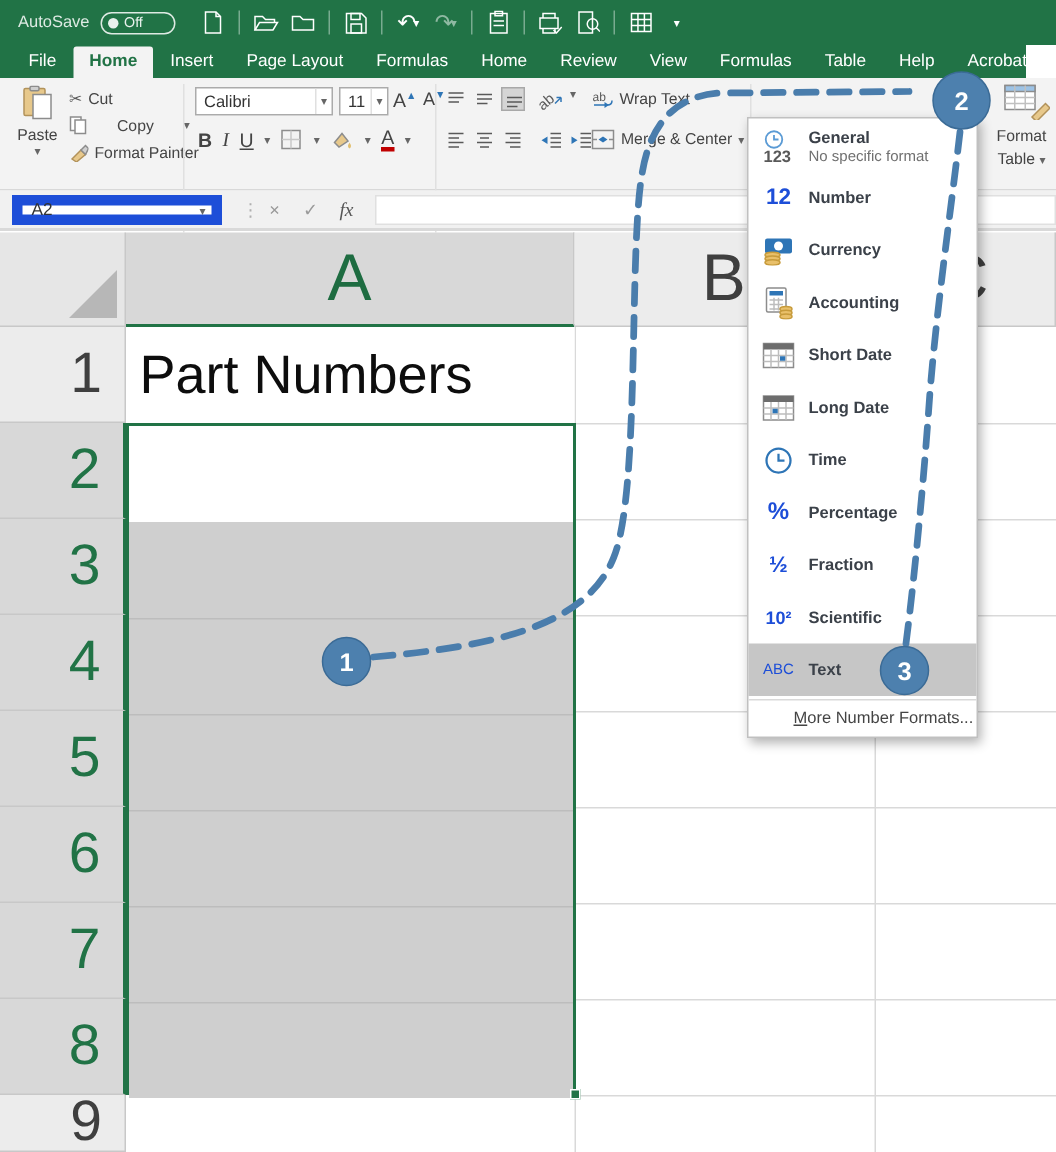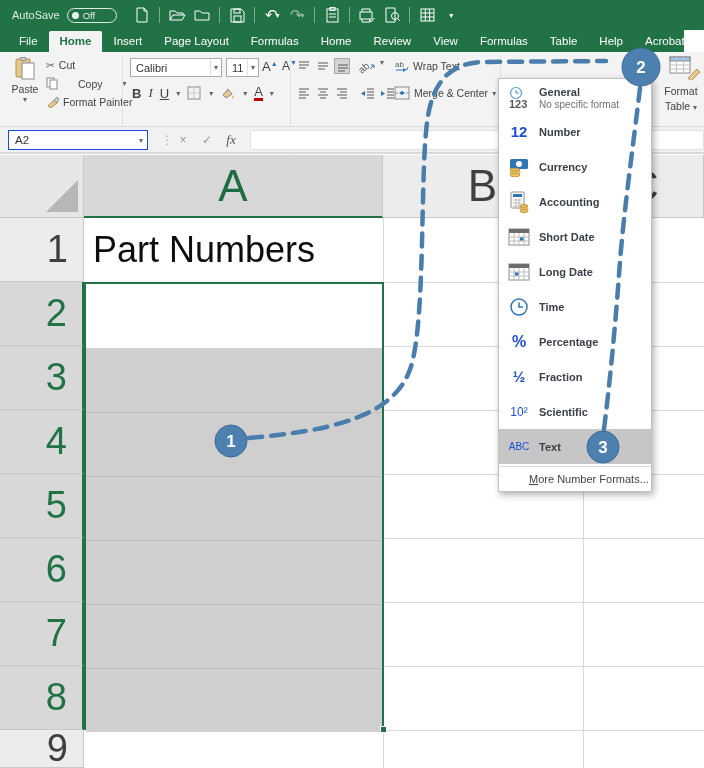--- a/index.html
+++ b/index.html
@@ -40,21 +40,21 @@
     align-items:center; font-size:11px; color:#333; }
   .combo .caret { margin-left:auto; color:#666; font-size:8px; padding:0 3px; border-left:1px solid #e0e0e0; height:100%; display:flex; align-items:center; }
   .ghost-caret { color:#666; font-size:8px; }
   .pressed { background:#d5d5d5; border:1px solid #a8a8a8; }
   .icon16 { display:inline-flex; align-items:center; justify-content:center; }
 
   
   #formulabar { position:absolute; left:0; top:127px; width:704px; height:27px;
     background:#f1f1f1; border-bottom:2px solid #d9d9d9; display:flex; align-items:center; }
   #namebox { position:absolute; left:8px; top:3px; width:140px; height:20px; background:#fff;
-    border:1px solid #1d4ed8; font-size:11.5px; color:#333; display:flex; align-items:center; padding-left:6px; }
+    border:7px solid #1d4ed8; font-size:11.5px; color:#333; display:flex; align-items:center; padding-left:6px; }
   .fb-btn { color:#9a9a9a; font-size:12px; width:22px; text-align:center; }
   #fx-btn { font-family:"Liberation Serif", serif; font-style:italic; color:#555; font-size:13px; }
   #formula-field { position:absolute; left:250px; top:3px; width:454px; height:20px; background:#fff;
     border:1px solid #e0e0e0; }
 
   
   #sheet { position:absolute; left:0; top:155px; width:704px; height:613px; background:#fff; }
   #corner { position:absolute; left:0; top:0; width:84px; height:63px; background:#e6e6e6;
     border-right:1px solid #c8c8c8; border-bottom:1px solid #c8c8c8; }
   #corner svg { position:absolute; right:3px; bottom:3px; }
@@ -504,21 +504,21 @@
             <div class="t">Percentage</div>
           </div>
         </div>
         <div class="nf-item">
           <div class="nf-icon" style="font-size: 15px; font-weight: bold;">½</div>
           <div class="nf-txt">
             <div class="t">Fraction</div>
           </div>
         </div>
         <div class="nf-item">
-          <div class="nf-icon" style="font-size: 12px; font-weight: normal;">10²</div>
+          <div class="nf-icon" style="font-size: 12px; font-weight: bold;">10²</div>
           <div class="nf-txt">
             <div class="t">Scientific</div>
           </div>
         </div>
         <div class="nf-item hl">
           <div class="nf-icon" style="font-size: 10px; font-weight: normal;">ABC</div>
           <div class="nf-txt">
             <div class="t">Text</div>
           </div>
         </div>

